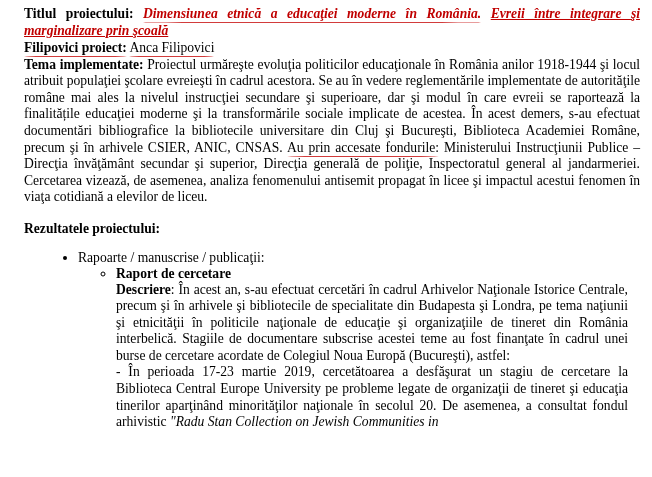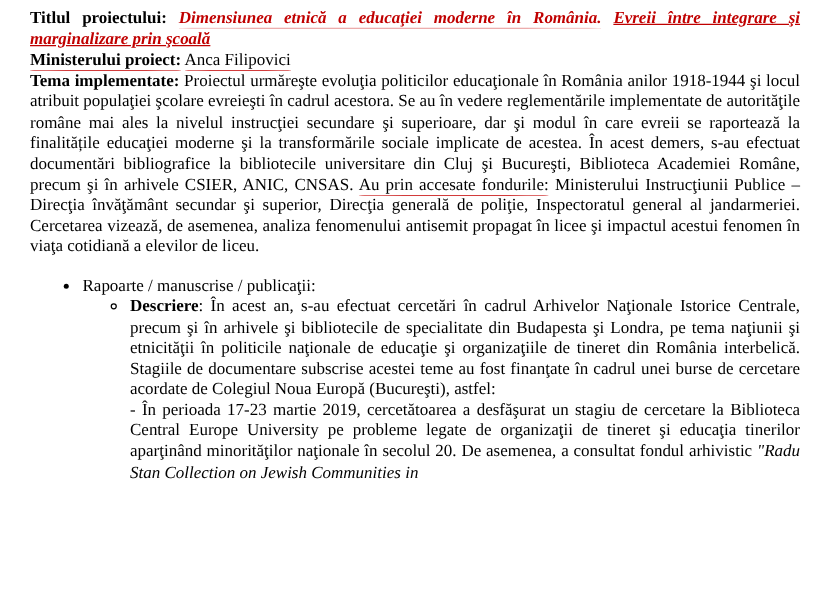--- a/index.html
+++ b/index.html
@@ -57,21 +57,21 @@
   .title-block {
     margin-bottom: 1px;
   }
   .para {
     margin-bottom: 0;
   }
   .spacer {
     height: 15px;
   }
   ul.lvl1 {
-    margin: 0;
+    margin: 12px;
     padding-left: 42px;
     list-style-type: disc;
   }
   ul.lvl1 > li {
     margin: 0;
     padding: 0;
   }
   ul.lvl2 {
     margin: 0;
     padding-left: 38px;
@@ -94,38 +94,42 @@
 
 <div class="page">
 
   <p class="title-block">
     <span class="lbl">Titlul proiectului:</span>
     <span class="red ital lbl hl">Dimensiunea etnică a educaţiei moderne în România.</span>
     <span class="red ital lbl u">Evreii între integrare şi marginalizare prin şcoală</span>
   </p>
 
   <p class="para">
-    <span class="lbl hl">Ministerului proiect:</span>
+    <span class="lbl hl">Filipovici proiect:</span>
     <span class="hl">Anca Filipovici</span>
   </p>
 
   <p class="para tema-body">
     <span class="lbl">Tema implementate:</span>
     <span>Proiectul urmăreşte evoluţia politicilor educaţionale în România anilor 1918-1944 şi locul atribuit populaţiei şcolare evreieşti în cadrul acestora. Se au în vedere reglementările implementate de autorităţile române mai ales la nivelul instrucţiei secundare şi superioare, dar şi modul în care evreii se raportează la finalitățile educaţiei moderne şi la transformările sociale implicate de acestea. În acest demers, s-au efectuat documentări bibliografice la bibliotecile universitare din Cluj şi Bucureşti, Biblioteca Academiei Române, precum şi în arhivele CSIER, ANIC, CNSAS.</span>
     <span class="hl">Au prin accesate fondurile:</span><span> Ministerului Instrucţiunii Publice – Direcţia învăţământ secundar şi superior, Direcţia generală de poliţie, Inspectoratul general al jandarmeriei. Cercetarea vizează, de asemenea, analiza fenomenului antisemit propagat în licee şi impactul acestui fenomen în viaţa cotidiană a elevilor de liceu.</span>
   </p>
 
   <div class="spacer"></div>
 
+  <p class="para">
+    <span class="lbl">Rezultatele proiectului:</span>
+  </p>
 
   <ul class="lvl1">
     <li>
       <span>Rapoarte / manuscrise / publicaţii:</span>
       <ul class="lvl2">
         <li>
+          <span class="lbl">Raport de cercetare</span>
           <div class="desc-block">
             <span class="lbl">Descriere</span><span>: În acest an, s-au efectuat cercetări în cadrul Arhivelor Naţionale Istorice Centrale, precum şi în arhivele şi bibliotecile de specialitate din Budapesta şi Londra, pe tema naţiunii şi etnicităţii în politicile naţionale de educaţie şi organizaţiile de tineret din România interbelică. Stagiile de documentare subscrise acestei teme au fost finanţate în cadrul unei burse de cercetare acordate de Colegiul Noua Europă (Bucureşti), astfel:</span>
           </div>
           <div class="desc-block">
             <span>- În perioada 17-23 martie 2019, cercetătoarea a desfăşurat un stagiu de cercetare la Biblioteca Central Europe University pe probleme legate de organizaţii de tineret şi educaţia tinerilor aparţinând minorităţilor naţionale în secolul 20. De asemenea, a consultat fondul arhivistic</span>
             <span class="ital">"Radu Stan Collection on Jewish Communities in</span>
           </div>
         </li>
       </ul>
     </li>

